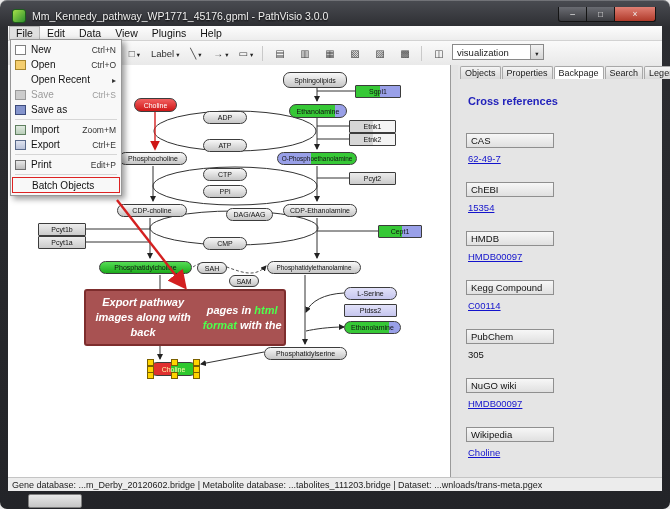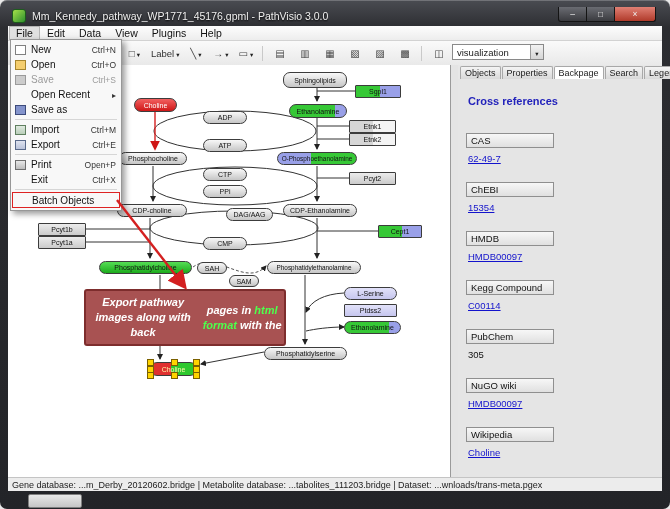--- a/index.html
+++ b/index.html
@@ -338,56 +338,51 @@
     <div class="mi">
       <span class="mic ic-page"></span>
       <span class="mil">New</span>
       <span class="mis">Ctrl+N</span>
     </div>
     <div class="mi">
       <span class="mic ic-folder"></span>
       <span class="mil">Open</span>
       <span class="mis">Ctrl+O</span>
     </div>
+    <div class="mi">
+      <span class="mic ic-none"></span>
+      <span class="mil">Open Recent</span>
+      <span class="marrow" data-glyph="▸"></span>
+    </div>
     <div class="mi disabled">
       <span class="mic ic-disk off"></span>
       <span class="mil">Save</span>
       <span class="mis">Ctrl+S</span>
     </div>
     <div class="mi">
-      <span class="mic ic-none"></span>
-      <span class="mil">Open Recent</span>
-      <span class="marrow" data-glyph="▸"></span>
-    </div>
-    <div class="mi">
       <span class="mic ic-disk"></span>
       <span class="mil">Save as</span>
       <span class="mis"></span>
     </div>
     <div class="msep"></div>
     <div class="mi">
       <span class="mic ic-imp"></span>
       <span class="mil">Import</span>
-      <span class="mis">Ctrl+M</span>
+      <span class="mis">Zoom+M</span>
     </div>
     <div class="mi">
       <span class="mic ic-exp"></span>
       <span class="mil">Export</span>
       <span class="mis">Ctrl+E</span>
     </div>
     <div class="msep"></div>
     <div class="mi">
       <span class="mic ic-print"></span>
       <span class="mil">Print</span>
-      <span class="mis">Open+P</span>
-    </div>
-    <div class="mi">
-      <span class="mic ic-none"></span>
-      <span class="mil">Exit</span>
-      <span class="mis">Ctrl+X</span>
+      <span class="mis">Edit+P</span>
     </div>
     <div class="msep"></div>
     <div class="mi batch">
       <span class="mic ic-none"></span>
       <span class="mil">Batch Objects</span>
     </div>
   </div>
 
   <svg class="anno" width="670" height="509">
     <defs>

